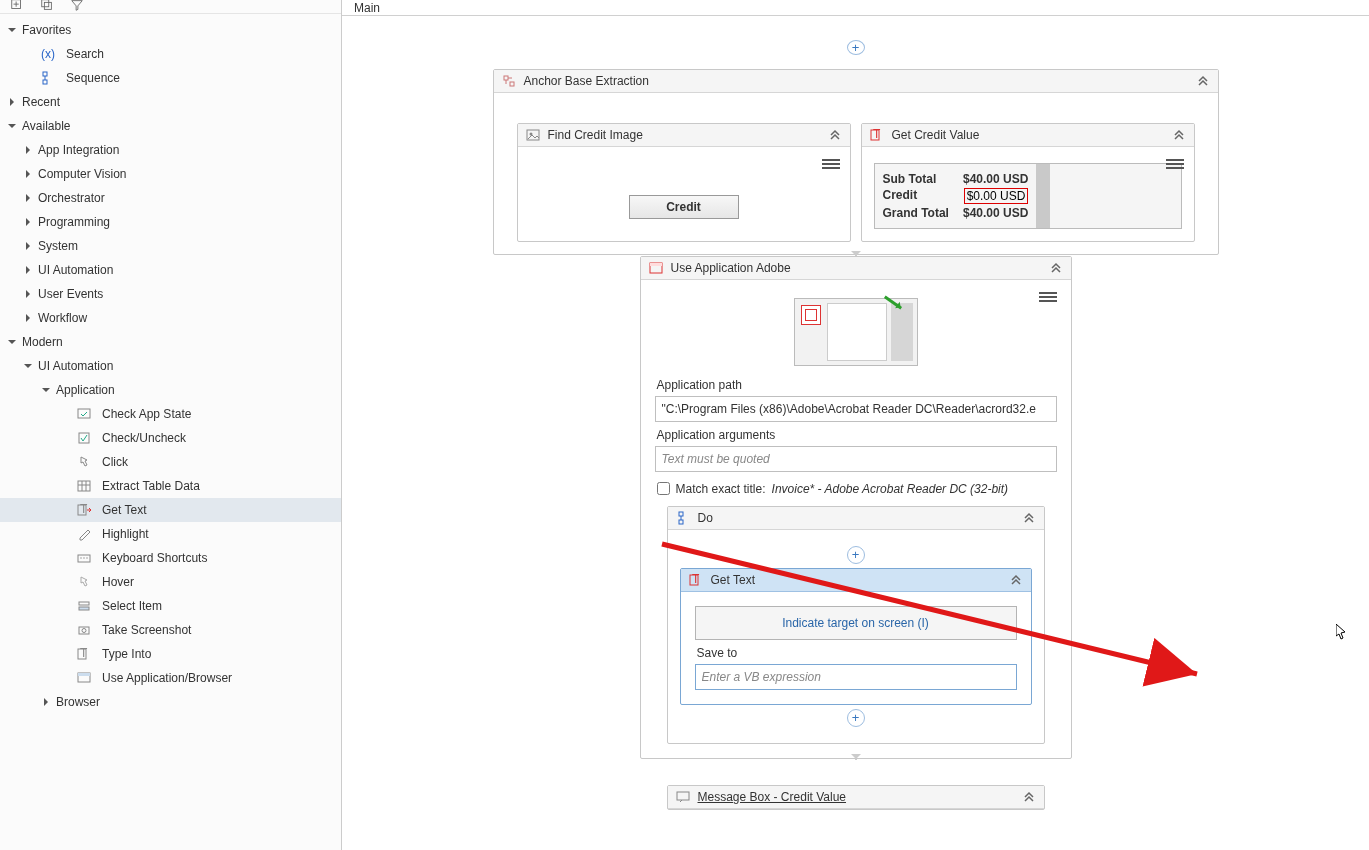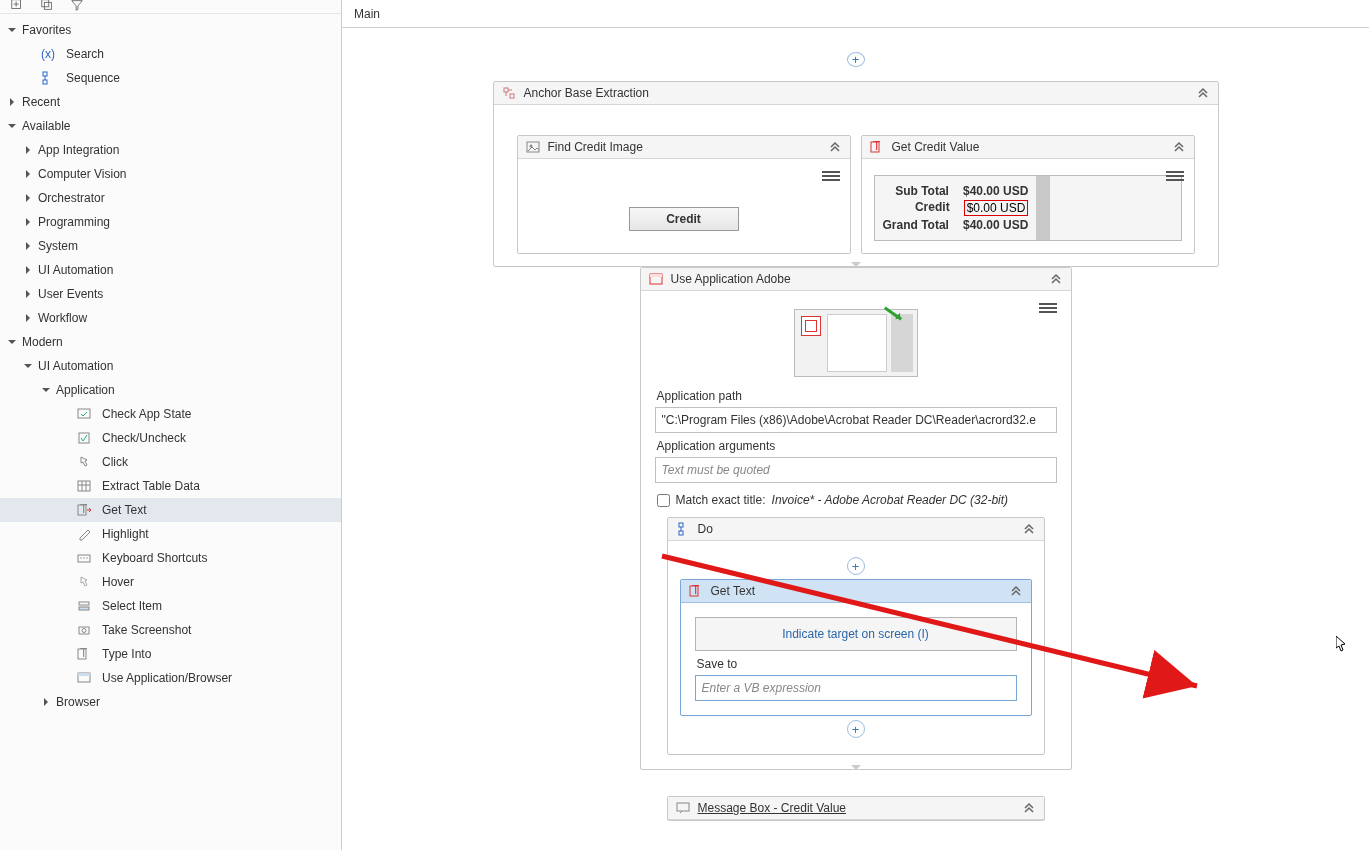--- a/index.html
+++ b/index.html
@@ -17,39 +17,39 @@
 .caret svg { width: 8px; height: 8px; fill: #555; }
 .tree-label { margin-left: 4px; }
 .indent-0 { padding-left: 6px; }
 .indent-1 { padding-left: 22px; }
 .indent-2 { padding-left: 40px; }
 .indent-4 { padding-left: 76px; }
 .act-icon { width: 16px; height: 16px; margin-right: 6px; display: inline-flex; align-items: center; justify-content: center; }
 .act-icon svg { width: 14px; height: 14px; }
 
 .main { flex: 1; display: flex; flex-direction: column; background: #fff; }
-.tabbar { height: 28px; border-bottom: 1px solid #d0d0d0; display: flex; align-items: center; padding-left: 12px; color: #555; }
+.tabbar { height: 16px; border-bottom: 1px solid #d0d0d0; display: flex; align-items: center; padding-left: 12px; color: #555; }
 .canvas { flex: 1; overflow: auto; position: relative; padding: 20px 0 40px 0; display: flex; flex-direction: column; align-items: center; }
 
 .card { border: 1px solid #c8c8c8; background: #fff; border-radius: 2px; }
 .card-header { display: flex; align-items: center; gap: 8px; padding: 4px 8px; background: #f5f5f5; border-bottom: 1px solid #d6d6d6; }
 .card-header .title { flex: 1; }
 .card-header svg.hicon { width: 14px; height: 14px; }
 .collapse-btn { width: 14px; height: 14px; cursor: pointer; }
 
 .anchor-card { width: 726px; margin-top: 10px; }
 .anchor-inner { display: flex; gap: 10px; justify-content: center; padding: 30px 12px 12px 12px; }
 .sub-card { width: 334px; }
 .sub-body { padding: 12px; position: relative; }
 .hamburger { position: absolute; right: 10px; top: 10px; width: 18px; height: 14px; cursor: pointer; }
 .hamburger span { display: block; height: 2px; background: #555; margin: 2px 0; }
 .credit-btn { display: block; margin: 36px auto 10px auto; width: 110px; height: 24px; background: linear-gradient(#f7f7f7,#e6e6e6); border: 1px solid #999; text-align: center; line-height: 22px; font-weight: bold; }
 .price-table { margin: 4px auto 0 auto; border: 1px solid #bbb; background: #f5f5f5; display: flex; }
 .price-rows { padding: 6px 8px; }
-.price-rows .row { display: flex; justify-content: flex-end; gap: 14px; margin: 2px 0; font-size: 11px; }
+.price-rows .row { display: flex; justify-content: space-between; gap: 14px; margin: 2px 0; font-size: 11px; }
 .price-rows .row b { font-weight: bold; }
 .price-rows .credit-val { border: 1px solid #d00; color: #000; padding: 0 2px; }
 .price-scroll { width: 14px; background: #c9c9c9; }
 
 .add-btn { width: 18px; height: 18px; border: 1px solid #9dbde0; border-radius: 50%; color: #3a78c0; display: flex; align-items: center; justify-content: center; margin: 4px auto; cursor: pointer; background: #fff; font-size: 13px; line-height: 1; }
 
 .connector { width: 2px; height: 40px; background: #ccc; margin: 0 auto; position: relative; }
 .connector::after { content: ""; position: absolute; bottom: -5px; left: -4px; border: 5px solid transparent; border-top-color: #ccc; }
 
 .use-app-card { width: 432px; }

